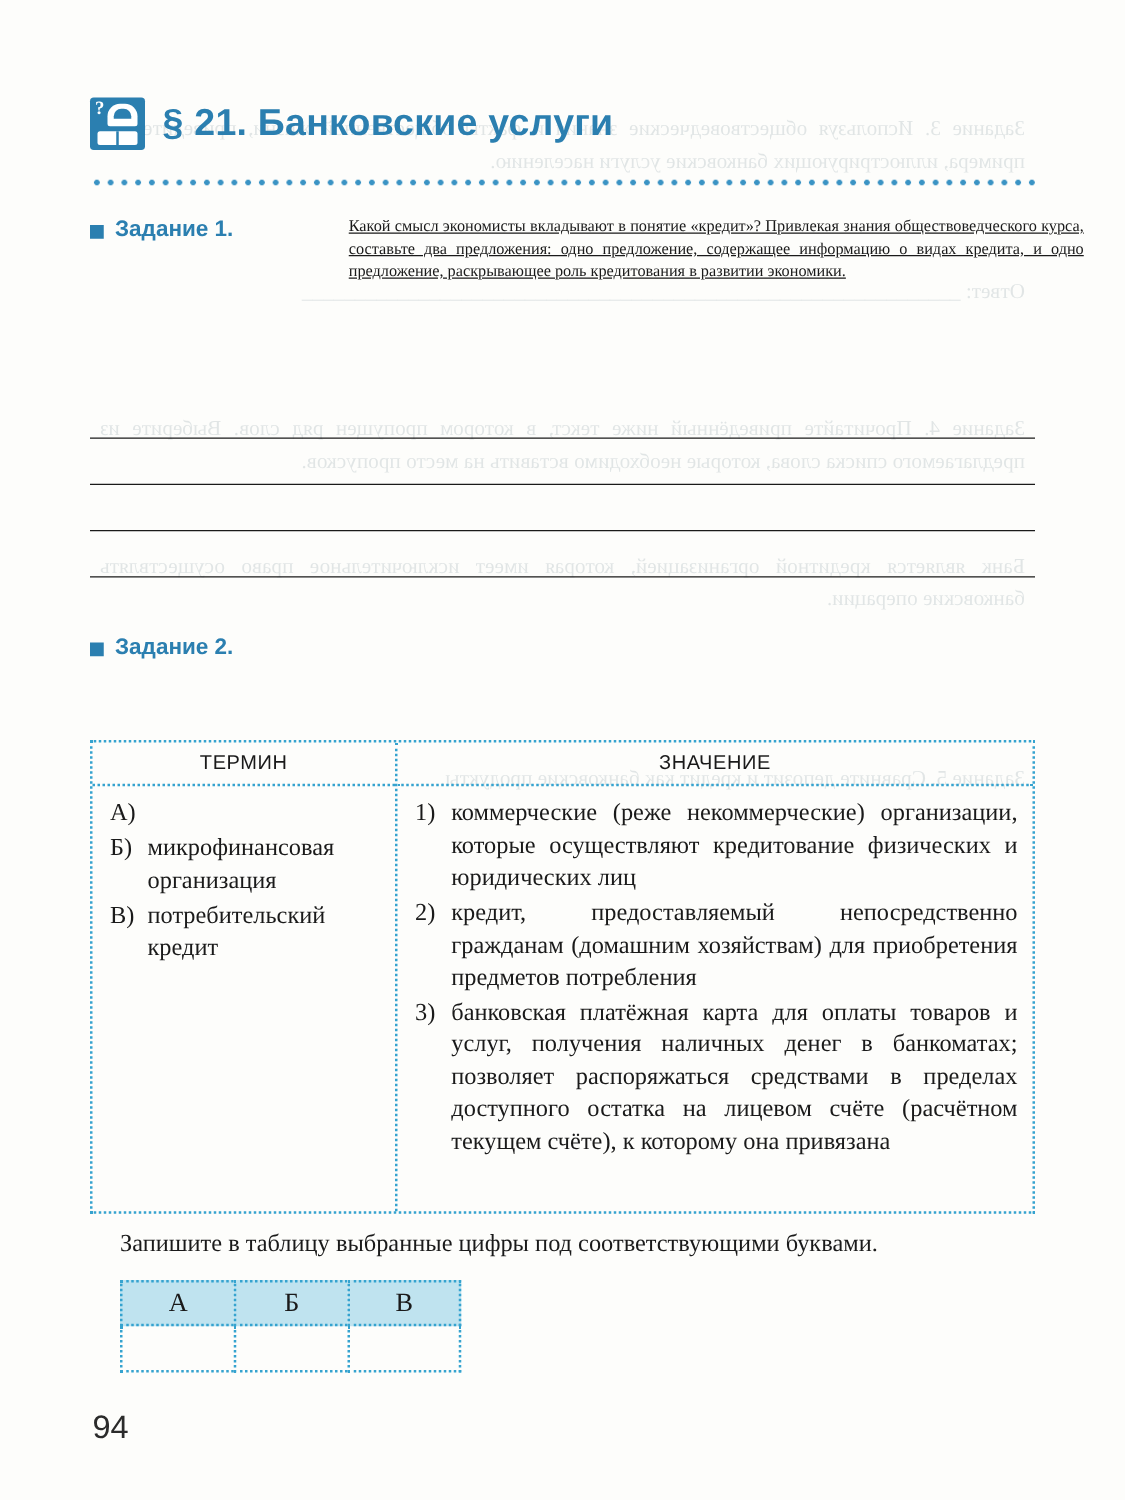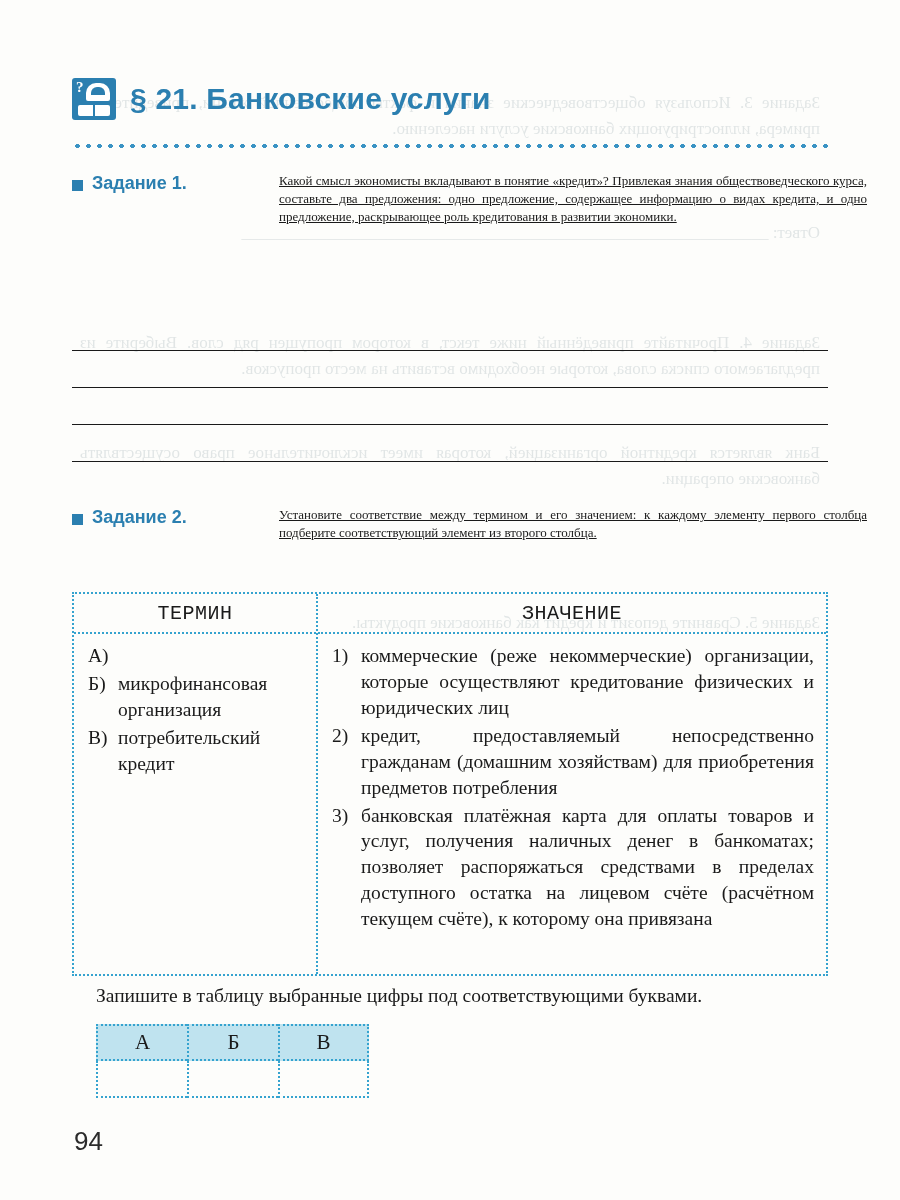--- a/index.html
+++ b/index.html
@@ -181,26 +181,26 @@
     flex: none;
     box-sizing: border-box;
     border-right: 2.5px dotted #35a3cf;
   }
   .col-right {
     flex: 1;
     box-sizing: border-box;
   }
   .col-head {
     text-align: center;
-    font-size: 20px;
+    font-size: 16px;
     font-variant: small-caps;
     letter-spacing: 0.5px;
     padding: 8px 0 7px;
     border-bottom: 2.5px dotted #35a3cf;
-    font-family: Liberation Mono, monospace;
+    font-family: Liberation Sans, sans-serif;
   }
   .col-body {
     padding: 9px 10px 14px 14px;
     min-height: 340px;
     box-sizing: border-box;
   }
   .col-right .col-body { padding: 9px 12px 14px 14px; }
   .mrow {
     display: flex;
     align-items: flex-start;
@@ -307,21 +307,20 @@
       <div class="answer-line"></div>
       <div class="answer-line"></div>
       <div class="answer-line"></div>
     </div>
 
     <div class="task" style="left:72px; top:506px;">
       <div class="task-label-wrap">
         <span class="bullet"></span>
         <span class="task-label">Задание 2.</span>
       </div>
-      <div class="task-text">Установите соответствие между термином и его значением: к каждому элементу первого столбца подберите соответствующий элемент из второго столбца.</div>
     </div>
 
     <div class="match-table">
       <div class="col-left">
         <div class="col-head">ТЕРМИН</div>
         <div class="col-body">
           <div class="mrow">
             <span class="mkey">А)</span>
           </div>
           <div class="mrow">

